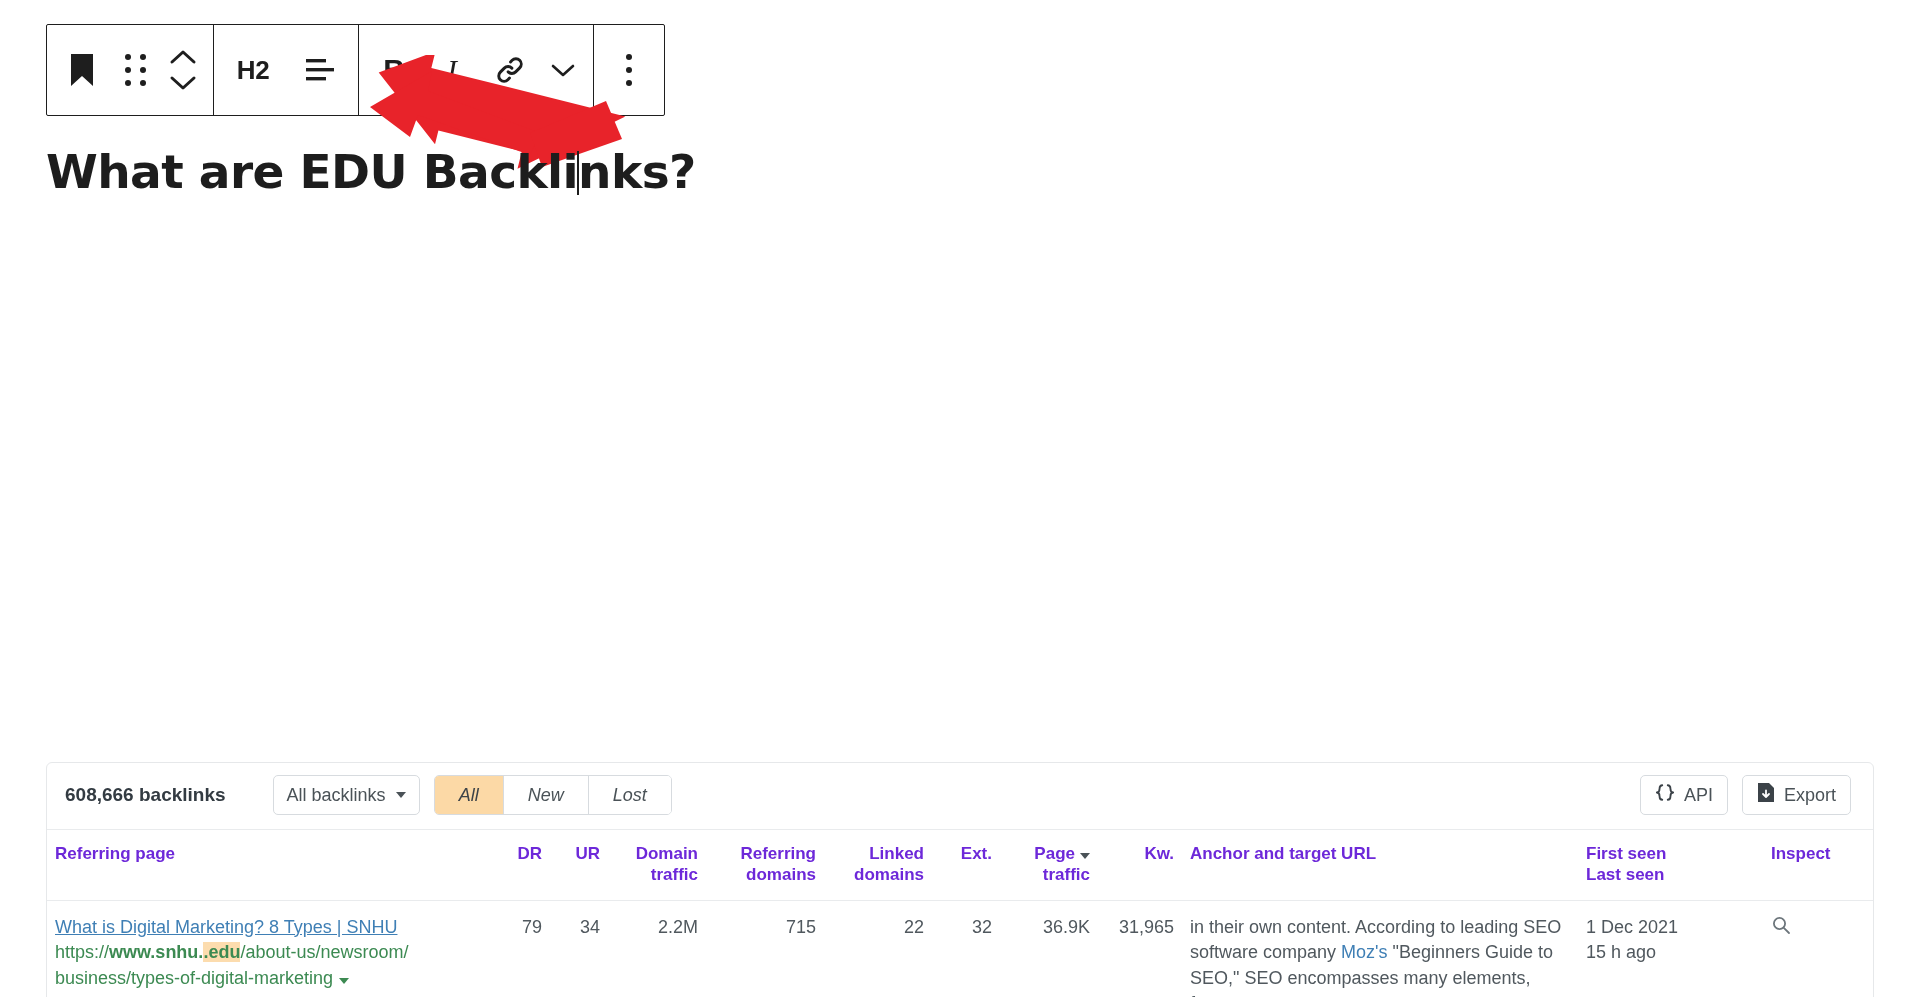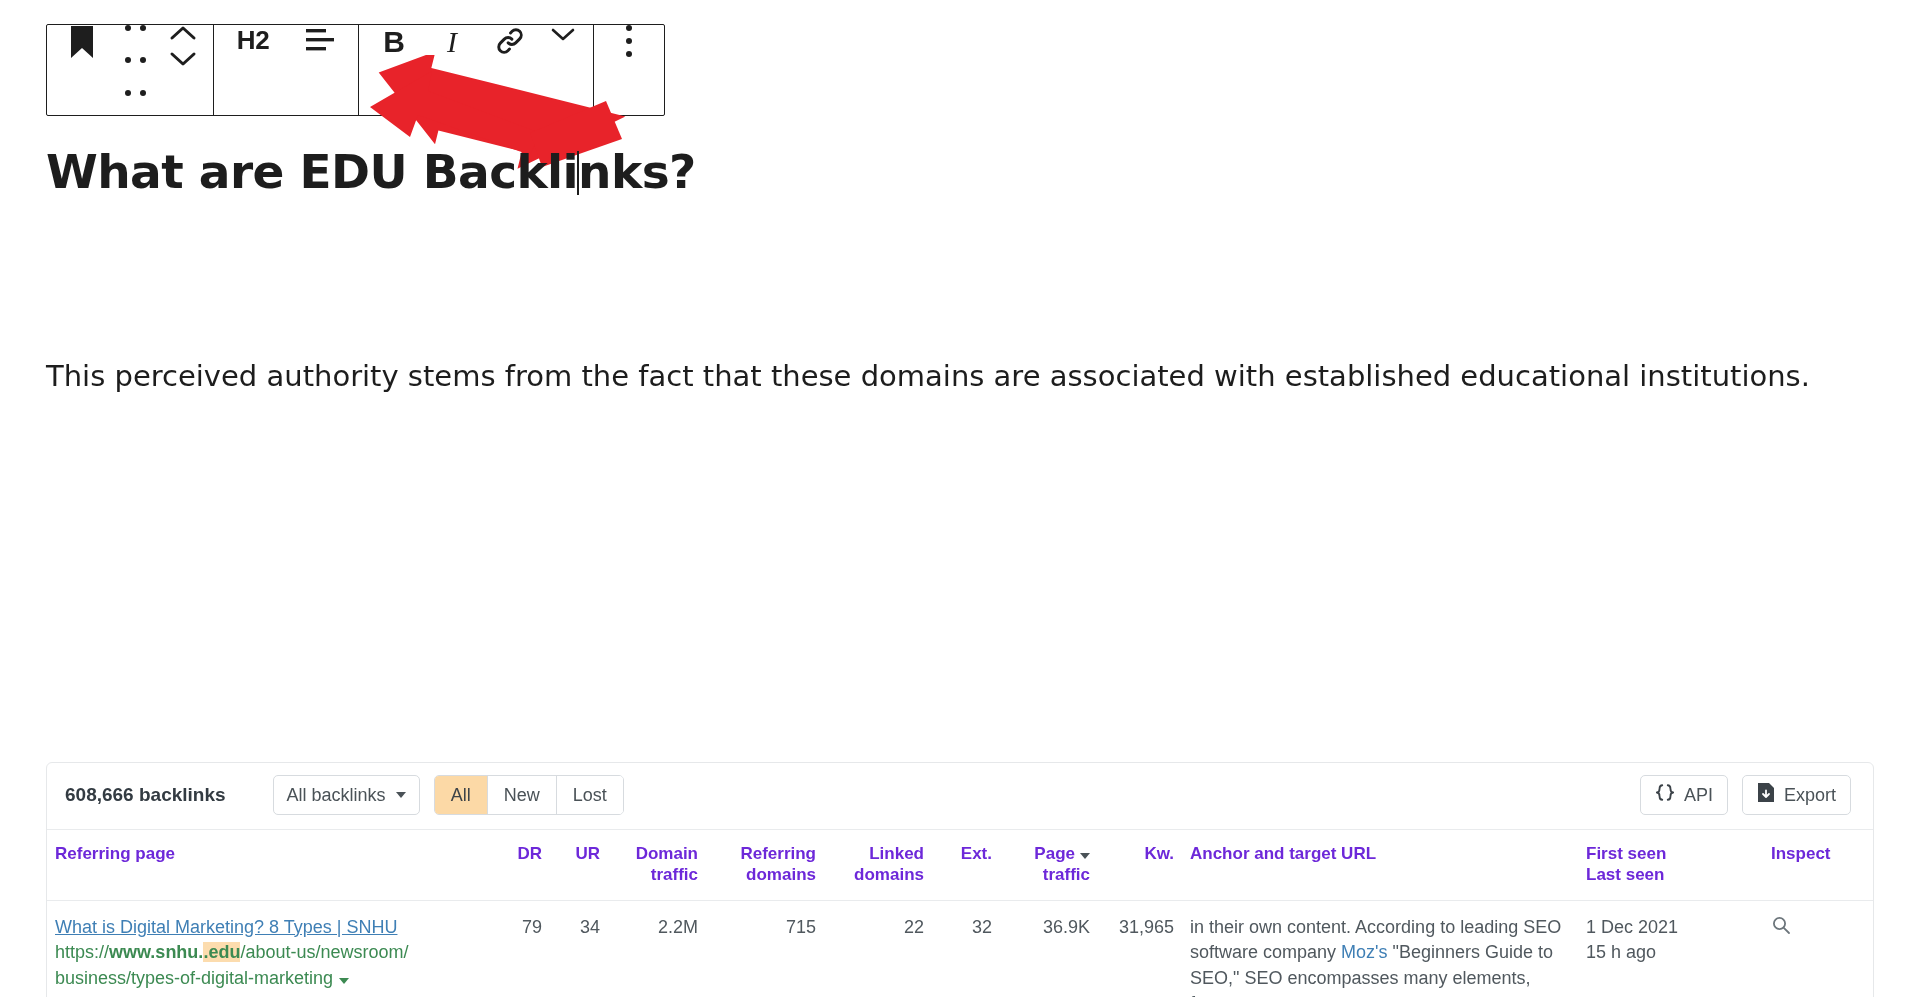--- a/index.html
+++ b/index.html
@@ -26,21 +26,21 @@
   }
   .tb-group {
     display: flex;
     align-items: center;
     border-right: 1px solid #1e1e1e;
     padding: 0 6px;
   }
   .tb-group.last { border-right: none; }
   .tb-btn {
     width: 58px; height: 90px;
-    display: flex; justify-content: center;
+    display: flex; align-items: center; justify-content: center;
     background: transparent; border: none; cursor: pointer;
     color: #1e1e1e;
     padding: 0;
   }
   .tb-btn.narrow { width: 48px; }
   .tb-btn.wide { width: 66px; }
   .tb-btn svg { display: block; }
   .h2-label {
     font-size: 26px; font-weight: 700; letter-spacing: -0.3px;
     color: #1e1e1e; font-family: "Liberation Sans", sans-serif;
@@ -100,23 +100,24 @@
     height:40px; padding: 0 13px;
     font-size:18px; color:#4a5257; background:#fff; cursor:pointer;
     white-space:nowrap;
     margin-left:33px;
   }
   .caret-dn { width:0;height:0;border-left:5px solid transparent;border-right:5px solid transparent;border-top:6px solid #4a5257; display:inline-block; }
   .seg {
     display:flex; border:1px solid #d7dbdf; border-radius:5px; overflow:hidden; height:40px;
   }
   .seg > div {
-    padding: 0 16px; display:flex; align-items:center; justify-content:center;
+    padding: 0 24px; display:flex; align-items:center; justify-content:center;
     font-size:18px; color:#4a5257; border-right:1px solid #d7dbdf; cursor:pointer; background:#fff;
     white-space:nowrap;
+    font-style:italic;
   }
   .seg > div:last-child { border-right:none; }
   .seg > div.active { background:#fcd9a6; color:#3d4348; }
   .bl-hist {
     display:flex; align-items:center; gap:10px;
     border:1px solid #d7dbdf; border-radius:5px;
     height:40px; padding: 0 13px; font-size:18px; color:#4a5257; cursor:pointer;
     white-space:nowrap;
   }
   .spacer { flex: 1 1 auto; }
@@ -267,21 +268,20 @@
   </div>
 
   <div class="article">
     <h2 class="art-h2"><span>What are EDU Backli</span><span class="caret"></span><span>nks?</span></h2>
 
     <div class="sp-1"></div>
 
     <div class="sp-2"></div>
 
     <div class="sp-3"></div>
-    <p class="art-p">This perceived authority stems from the fact that these domains are associated with established educational institutions.</p>
   </div>
 
   <div class="bl-card">
 
     <div class="bl-toolbar">
       <div class="bl-count">608,666 backlinks</div>
 
       <div class="bl-select">
         <span>All backlinks</span>
         <span class="caret-dn"></span>

